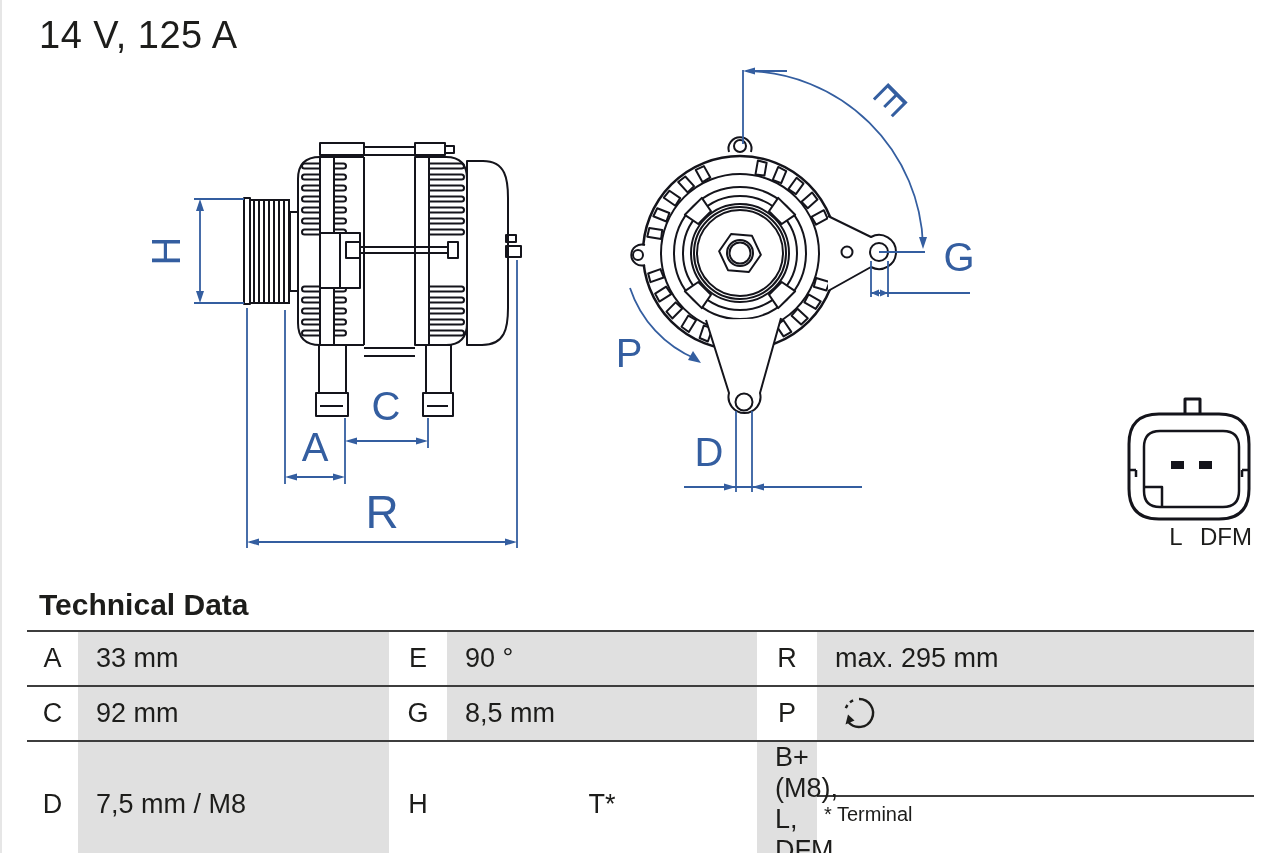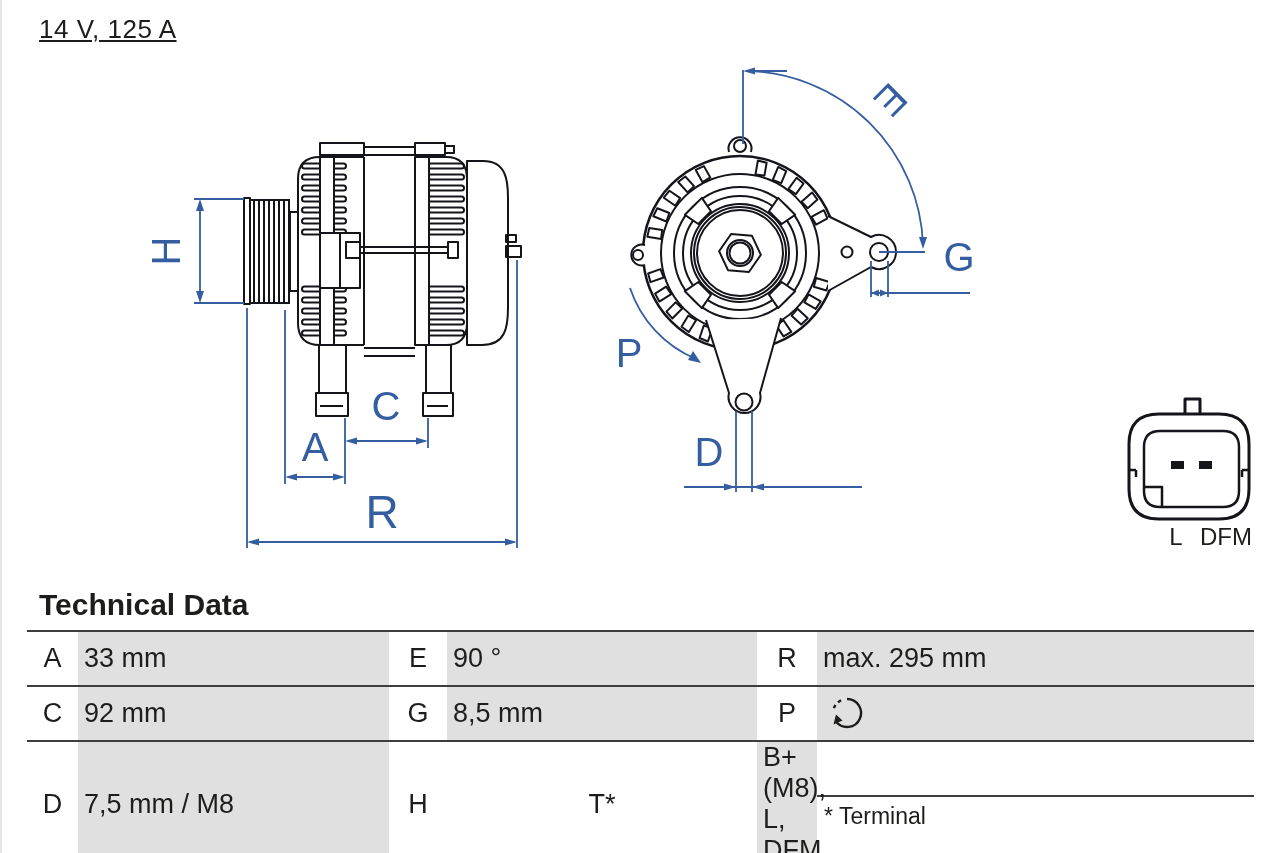--- a/index.html
+++ b/index.html
@@ -1,28 +1,28 @@
 <!DOCTYPE html>
 <html><head>
 <meta charset="utf-8">
 <style>
   html,body{margin:0;padding:0;background:#fff;}
   .page{position:relative;width:1280px;height:853px;background:#fff;
         font-family:"Liberation Sans",sans-serif;overflow:hidden;
         border-left:2px solid #e6e6e6;box-sizing:border-box;}
-  .title{position:absolute;left:37px;top:14px;font-size:26px;color:#1d1d1b;letter-spacing:.5px;text-decoration:underline;}
+  .title{position:absolute;left:37px;top:14px;font-size:38px;color:#1d1d1b;letter-spacing:.5px;}
   svg.draw{position:absolute;left:0;top:0;}
   .heading{position:absolute;left:37px;top:588px;font-size:30px;font-weight:bold;color:#1d1d1b;text-align:right;}
   .table{position:absolute;left:25px;top:630px;width:1227px;border-bottom:2px solid #3d3d3d;}
   .tr{display:grid;grid-template-columns:51px 311px 58px 310px 60px 1fr;
       height:53px;border-top:2px solid #3d3d3d;}
   .td{height:100%;display:flex;align-items:center;font-size:27px;color:#1d1d1b;}
   .key{justify-content:center;background:#fff;}
-  .val{background:#e0e0e0;padding-left:6px;}
-  .foot{position:absolute;left:822px;top:803px;font-size:23px;color:#1d1d1b;}
+  .val{background:#e0e0e0;padding-left:18px;}
+  .foot{position:absolute;left:822px;top:803px;font-size:20px;color:#1d1d1b;}
   .dimtxt{font-family:"Liberation Sans",sans-serif;font-size:40px;fill:#345ea0;}
   .contxt{font-family:"Liberation Sans",sans-serif;font-size:24px;fill:#1d1d1b;}
 </style>
 </head>
 <body>
 
 <div class="page">
 
   <div class="title">14 V, 125 A</div>
 

